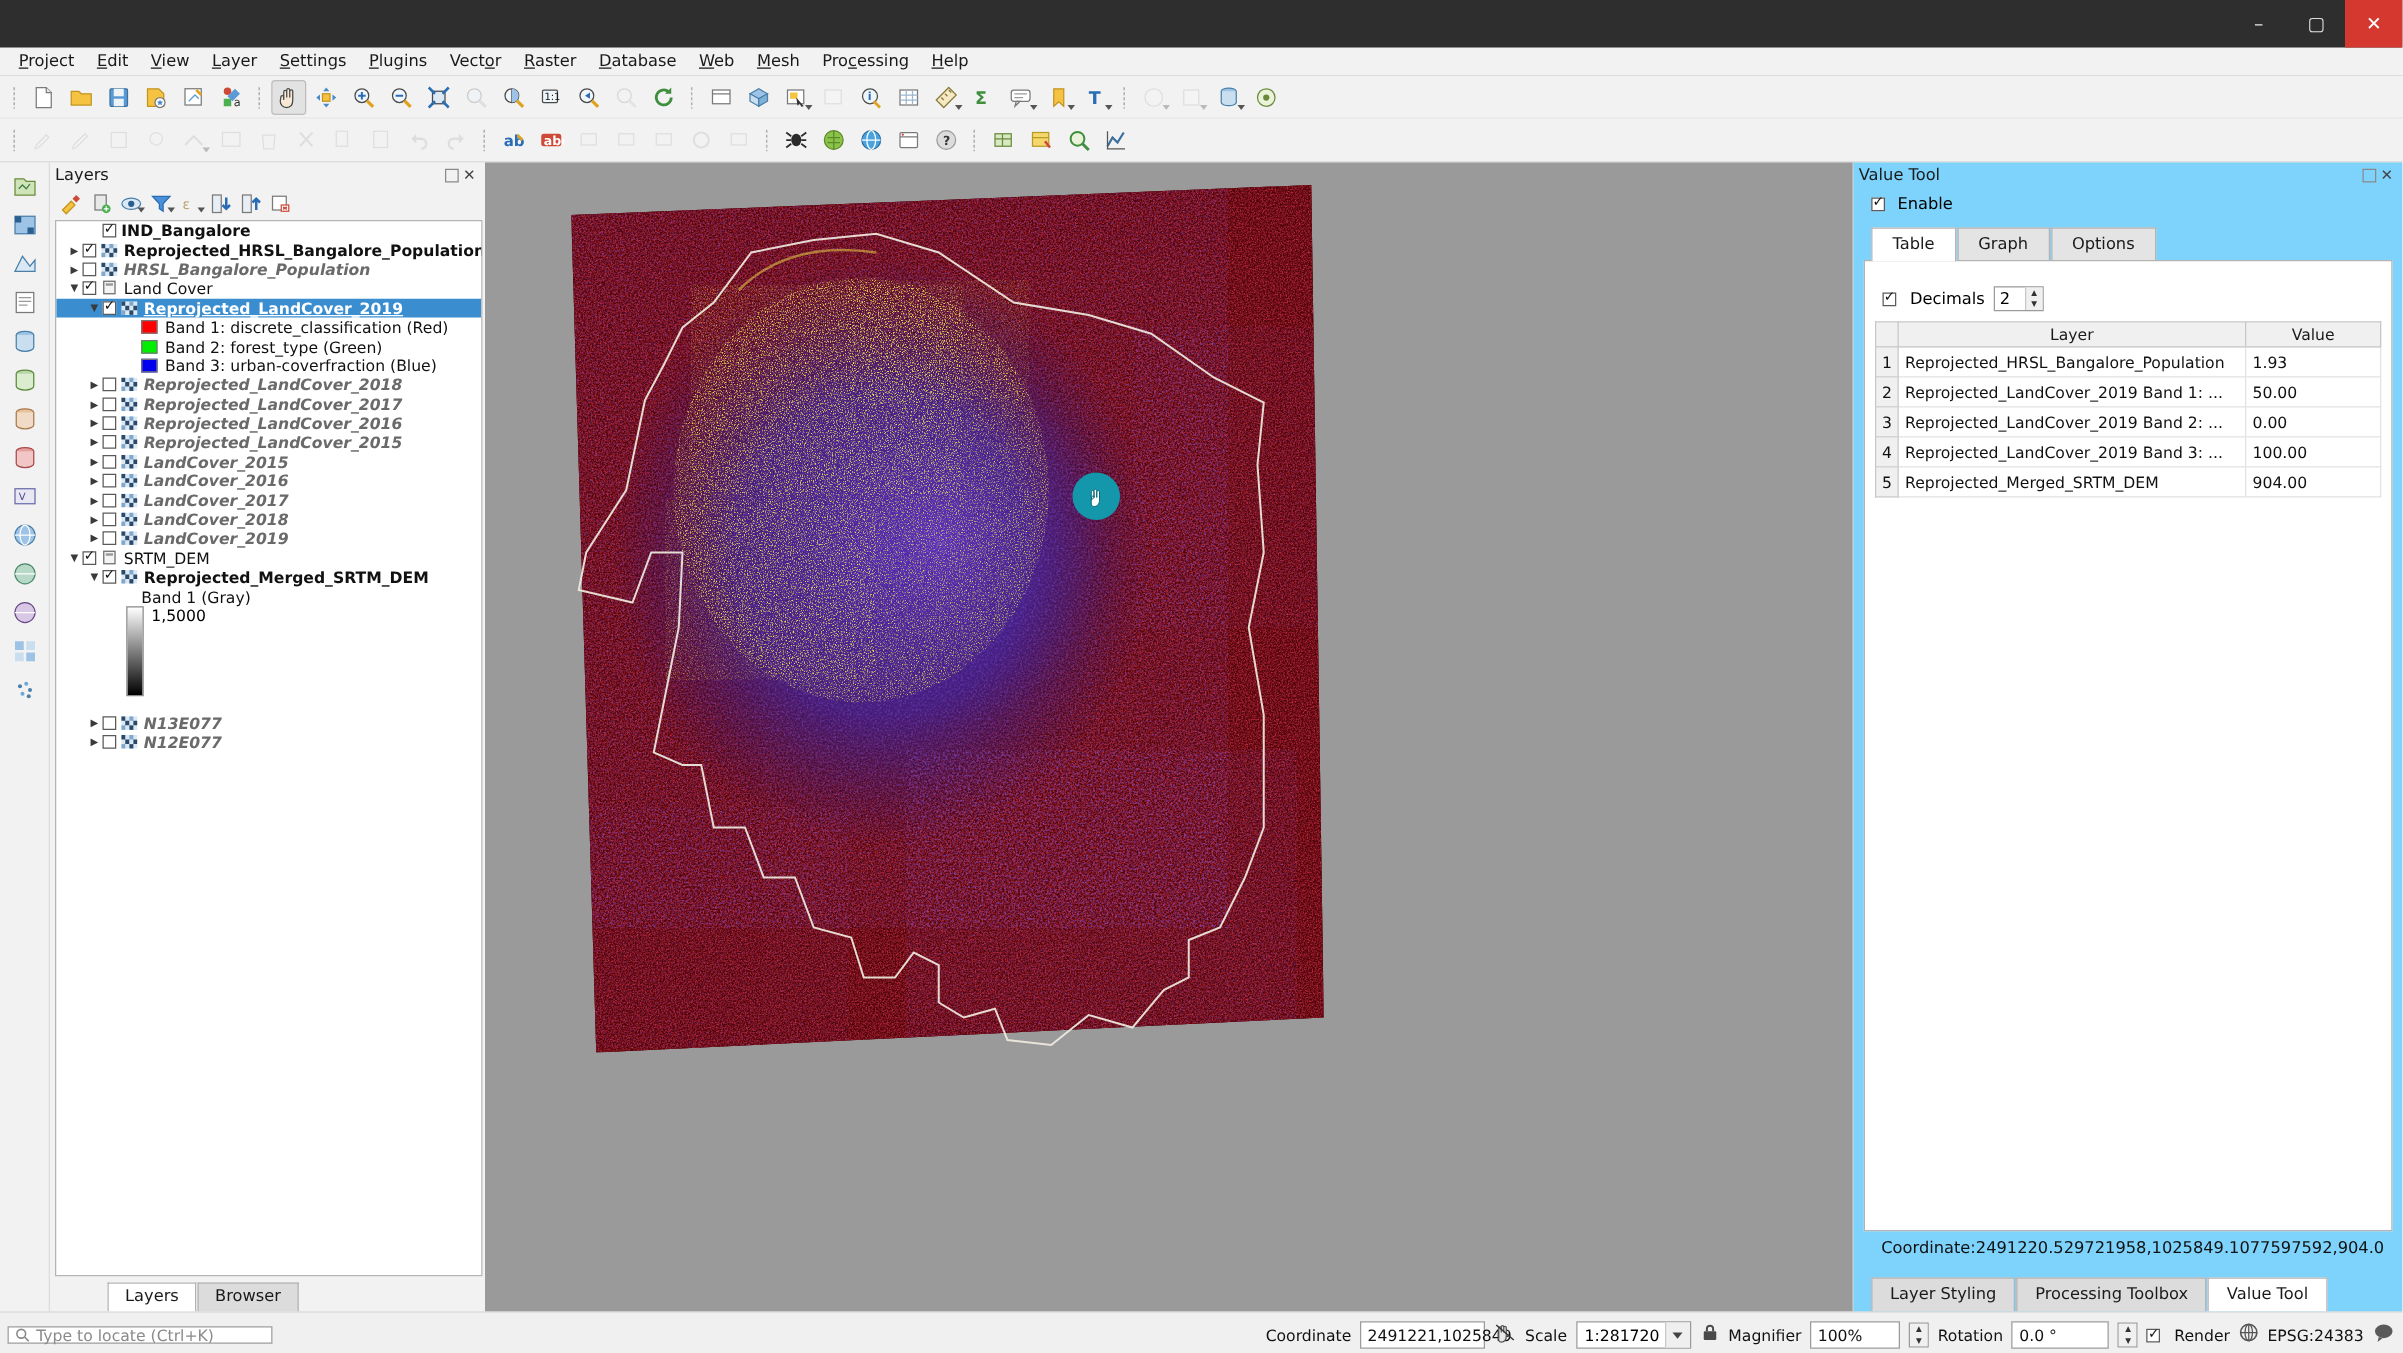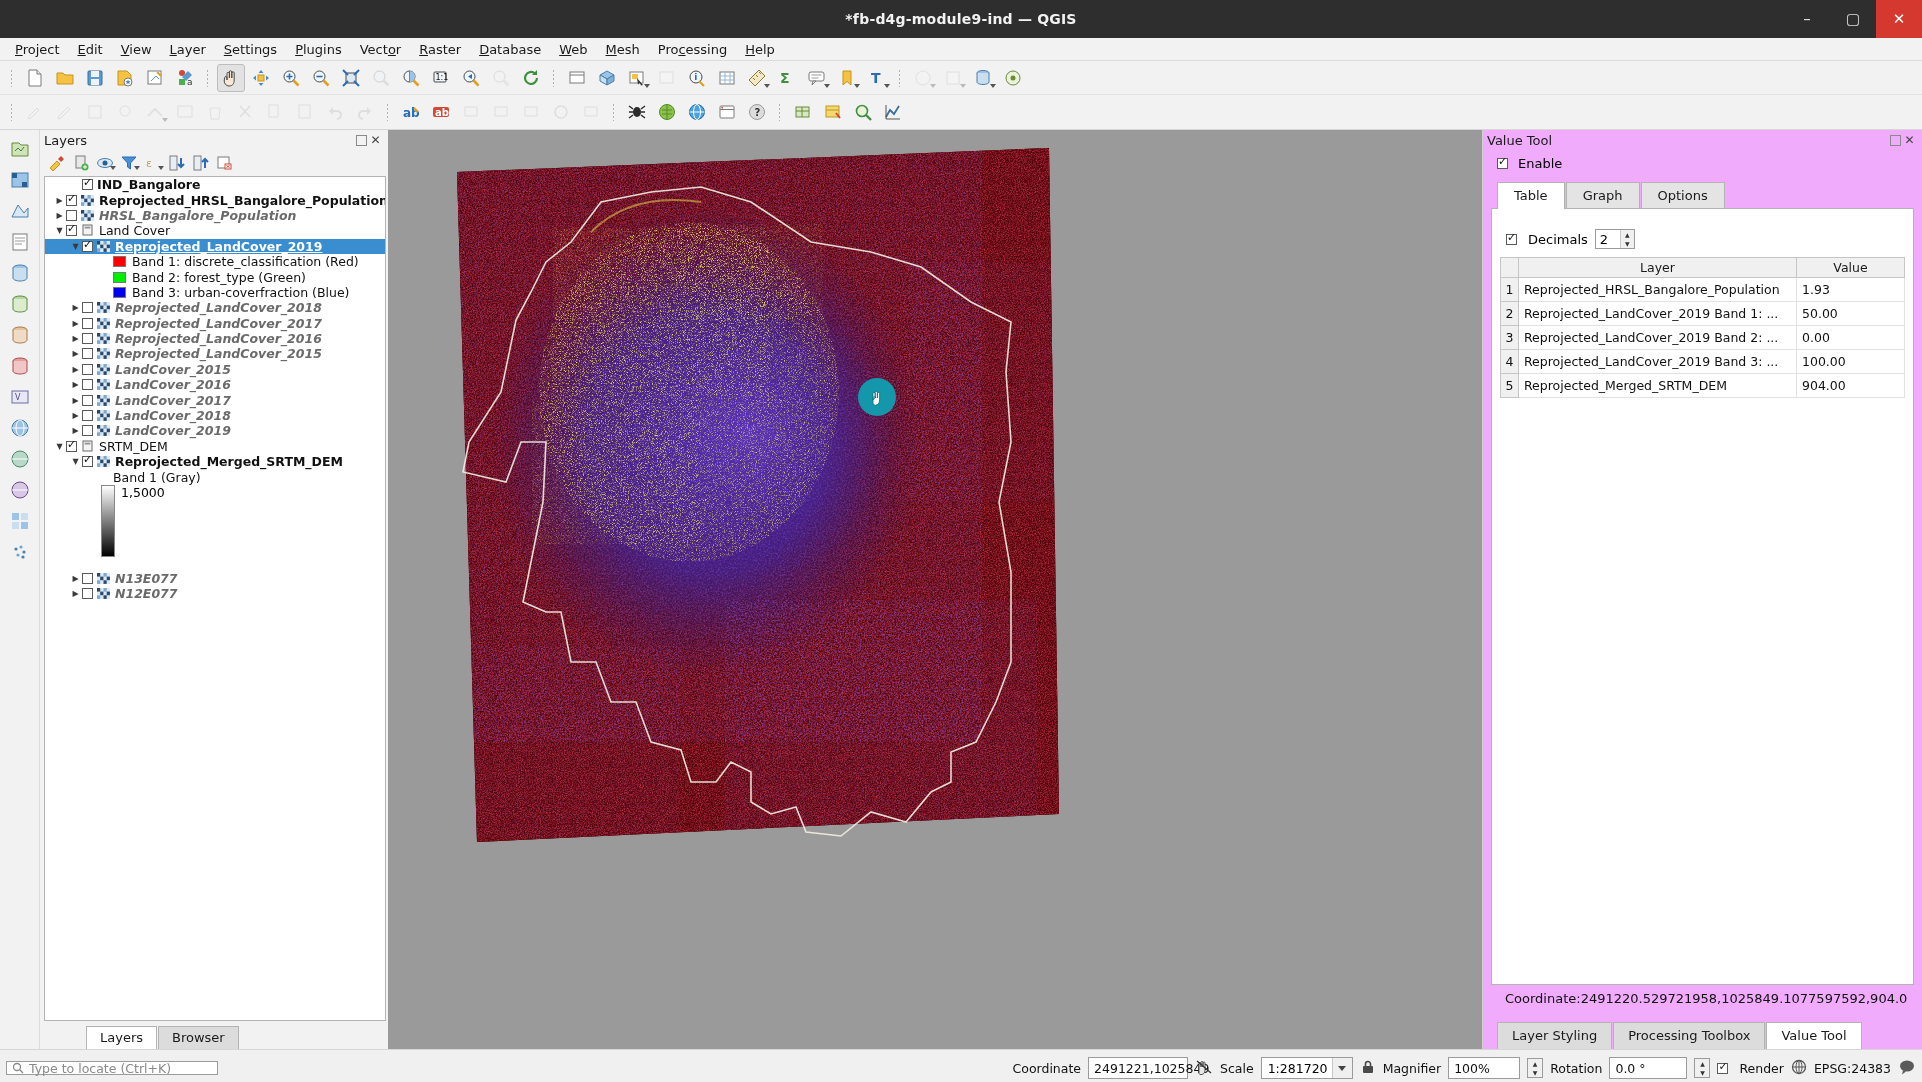--- a/index.html
+++ b/index.html
@@ -124,21 +124,21 @@
 
   
   .canvas-wrap { flex: 1; background: #9a9a9a; position: relative; overflow: hidden; }
   .map-img { position: absolute; left: 63px; top: 12px; width: 612px; height: 708px; }
   .cursor-dot {
     position: absolute; left: 470px; top: 248px; width: 38px; height: 38px; border-radius: 50%;
     background: #1496ab; display: flex; align-items: center; justify-content: center;
   }
 
   
-  .panel-right { width: 440px; background: #f0abfc; display: flex; flex-direction: column; border-left: 1px solid #d0d0d0; }
+  .panel-right { width: 440px; background: #7dd3fc; display: flex; flex-direction: column; border-left: 1px solid #d0d0d0; }
   .vt-body { flex: 1; display: flex; flex-direction: column; padding: 0 8px; }
   .enable-row { display: flex; align-items: center; gap: 6px; height: 26px; padding-left: 6px; }
   .vt-tabs { display: flex; align-items: flex-end; margin-top: 6px; padding-left: 6px; }
   .vtab {
     padding: 5px 16px 6px; font-size: 13px; border: 1px solid #b4b4b4;
     background: #e4e4e4; color: #1a1a1a; margin-right: 1px; border-bottom: none;
   }
   .vtab.on { background: #fff; position: relative; z-index: 2; }
   .vt-pane { border: 1px solid #b4b4b4; background: #fff; flex: 1; margin-top: -1px; padding: 18px 8px 6px; display: flex; flex-direction: column; }
   .dec-row { display: flex; align-items: center; gap: 7px; margin: 2px 0 8px 6px; }
@@ -181,21 +181,20 @@
     display: flex; align-items: center; padding: 0 5px; gap: 5px;
     font-size: 12.5px; color: #8a8a8a;
   }
   .spacer { flex: 1; }
   .tri-d { width:0;height:0;border-left:4px solid transparent;border-right:4px solid transparent;border-top:5px solid #444; }
 </style>
 </head>
 <body>
 
 <div class="titlebar">
-  <div class="title">*fb-d4g-module9-ind — QGIS</div>
   <div class="winbtns">
     <div class="winbtn">–</div>
     <div class="winbtn">▢</div>
     <div class="winbtn close">✕</div>
   </div>
 </div>
 
 <div class="menubar" id="menubar">
     <div class="menu-item"><u>P</u>roject</div>
     <div class="menu-item"><u>E</u>dit</div>

